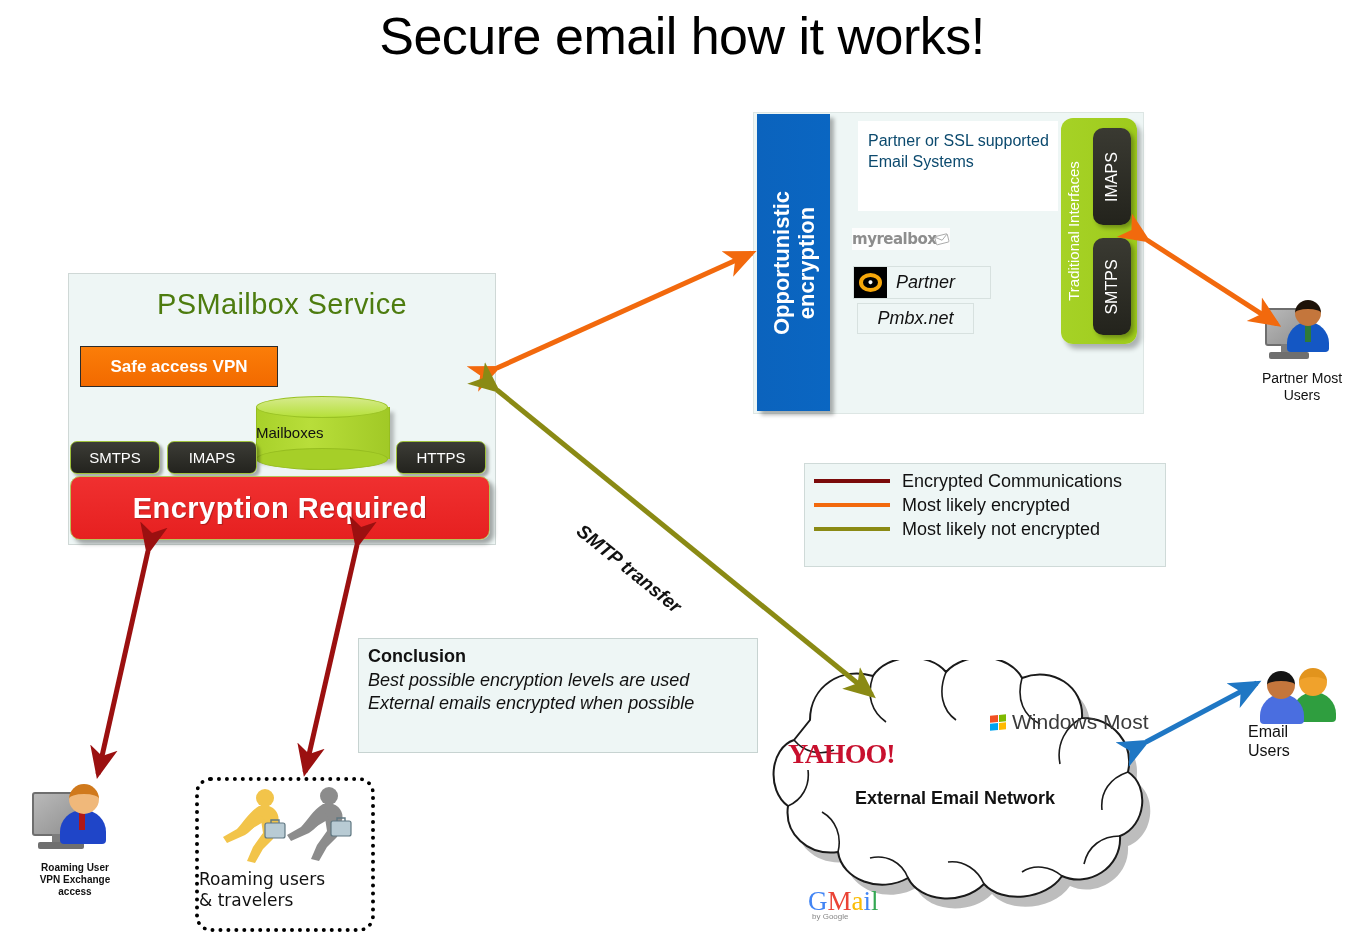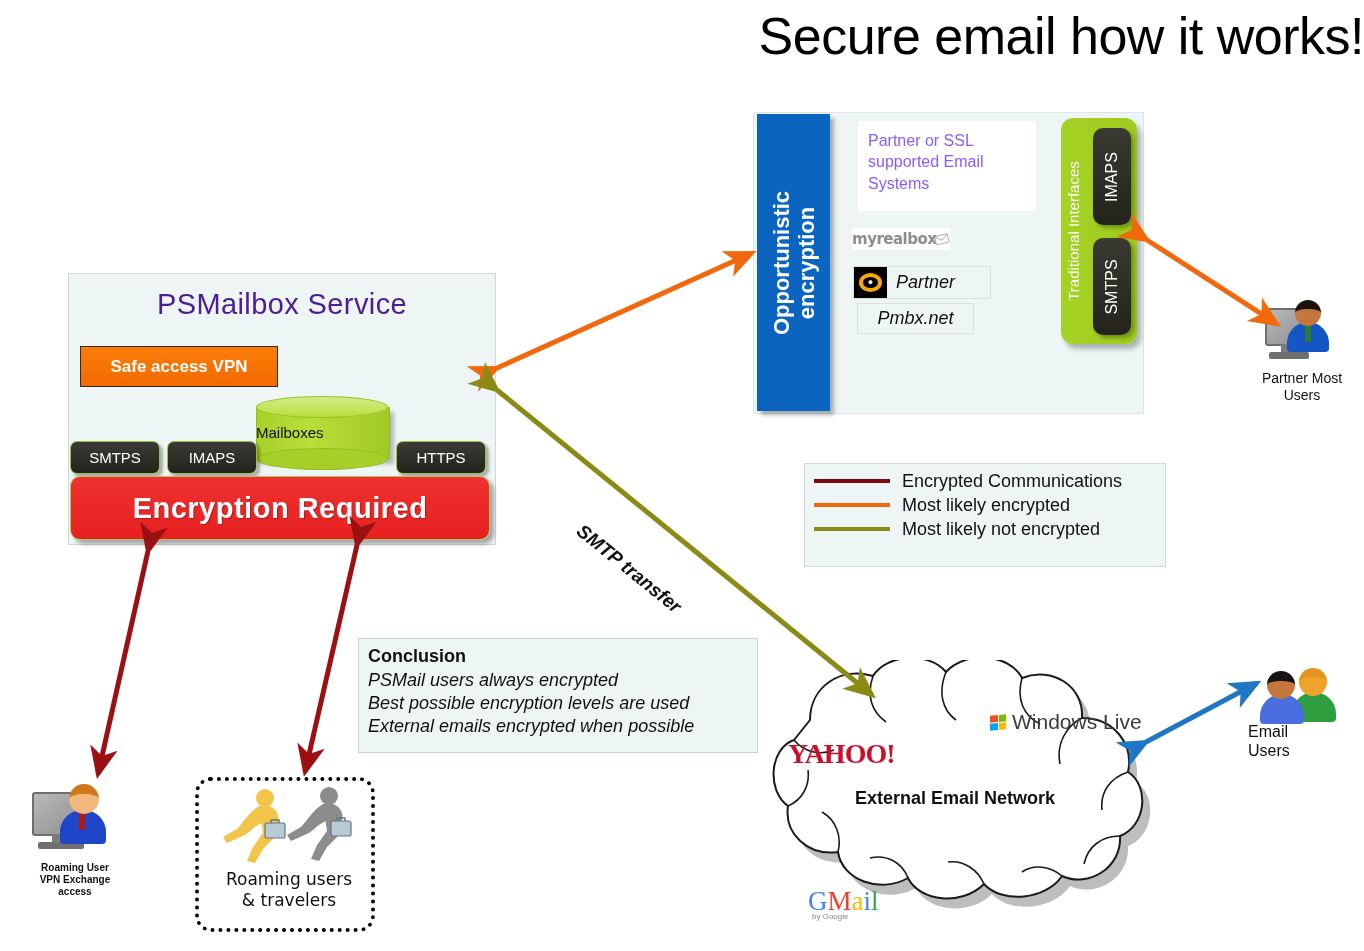--- a/index.html
+++ b/index.html
@@ -15,39 +15,39 @@
     width: 1364px;
     height: 951px;
     background: #ffffff;
     overflow: hidden;
   }
   .abs { position: absolute; }
 
   
   #title {
     left: 0; top: 6px; width: 1364px;
-    text-align: right;
+    text-align: center;
     font-size: 52px;
     color: #000;
     font-family: "Liberation Sans", sans-serif;
     letter-spacing: -0.5px;
   }
 
   
   #psmailbox-panel {
     left: 68px; top: 273px; width: 428px; height: 272px;
     background: #eef6f5;
     border: 1px solid #cfd8d6;
     box-sizing: border-box;
   }
   #psmailbox-title {
     left: 68px; top: 288px; width: 428px;
     text-align: center;
     font-size: 29px;
-    color: #4c1d95;
+    color: #4d7c0f;
     letter-spacing: 0.4px;
   }
   #safe-vpn {
     left: 80px; top: 346px; width: 198px; height: 41px;
     background: #f97306;
     background: linear-gradient(to bottom, #fb7d08, #f26a00);
     border: 1px solid #2b2b2b;
     color: #ffffff;
     font-weight: bold;
     font-size: 17px;
@@ -128,23 +128,23 @@
     left: 50%; top: 50%;
     transform: translate(-50%, -50%) rotate(-90deg);
     white-space: nowrap;
     color: #ffffff;
     font-size: 22px;
     font-weight: bold;
     text-align: center;
     line-height: 1.15;
   }
   #partner-ssl-box {
-    left: 858px; top: 121px; width: 178px; height: 90px;
+    left: 858px; top: 121px; width: 200px; height: 90px;
     background: #ffffff;
-    font-size: 16px; color: #8b5cf6;
+    font-size: 16px; color: #0c4a6e;
     padding: 9px 0 0 10px;
     line-height: 1.33;
     box-sizing: border-box;
   }
   #myrealbox {
     left: 852px; top: 228px; width: 98px; height: 22px;
     display: flex; align-items: center;
     background: #fdfdfd;
   }
   #myrealbox .word {
@@ -297,21 +297,21 @@
 
   
   #travelers-box {
     left: 195px; top: 777px; width: 180px; height: 155px;
     border: 4px dotted #000;
     border-radius: 16px;
     box-sizing: border-box;
   }
   #travelers-label {
     position: absolute; left: 0; top: 88px; width: 180px;
-    text-align: center; font-size: 17px; color: #111; line-height: 1.25;
+    text-align: left; font-size: 17px; color: #111; line-height: 1.25;
     font-family: "DejaVu Sans", sans-serif;
   }
 
   
   .pc-icon { position: absolute; }
   .pc-icon .monitor-screen {
     position: absolute; left: 0; top: 8px; width: 48px; height: 38px;
     background: linear-gradient(to bottom right, #b9b9b9, #8d8d8d);
     border: 2px solid #6e6e6e; border-radius: 3px; box-sizing: border-box;
   }
@@ -463,21 +463,20 @@
     </div>
   </div>
 
   <div class="abs" style="left:586px;top:520px;z-index:6;transform:rotate(39deg);transform-origin:left top;
               font-size:19px;font-weight:bold;font-style:italic;color:#111;white-space:nowrap;">
     <span>SMTP transfer</span>
   </div>
 
   <div class="abs" id="conclusion">
     <div class="head">Conclusion</div>
-    <div class="line">PSMail users always encrypted</div>
     <div class="line">Best possible encryption levels are used</div>
     <div class="line">External emails encrypted when possible</div>
   </div>
 
   <div class="abs" id="cloud-wrap">
     <svg width="530" height="290" viewBox="0 0 530 290" style="position:absolute;left:0;top:0;">
       <g transform="translate(8,10)">
         <path fill="#b9b9b9" opacity="0.95" d="M120,60 C120,26 152,6 183,16 C197,-6 238,-9 256,12 C276,-10 320,-6 332,18
              C362,6 394,26 392,58 C424,58 444,84 438,112 C460,126 456,166 430,176
              C432,208 398,228 372,216 C356,240 312,244 294,224 C272,246 230,242 218,218
@@ -502,21 +501,21 @@
     </div>
 
     <div id="winlive-logo">
       <span class="flag">
           <i></i>
           <i></i>
           <i></i>
           <i></i>
         </span>
       <span class="txt">
-        <b>Windows</b>&nbsp;<span>Live</span>
+        <b>Windows</b>&nbsp;<span>Most</span>
       </span>
     </div>
 
     <div id="cloud-title">External Email Network</div>
 
     <div id="gmail-logo">
       <span class="g">G</span><span class="m">M</span><span class="a">a</span><span class="i">i</span><span class="l">l</span>
       <span class="by">by Google</span>
     </div>
   </div>

